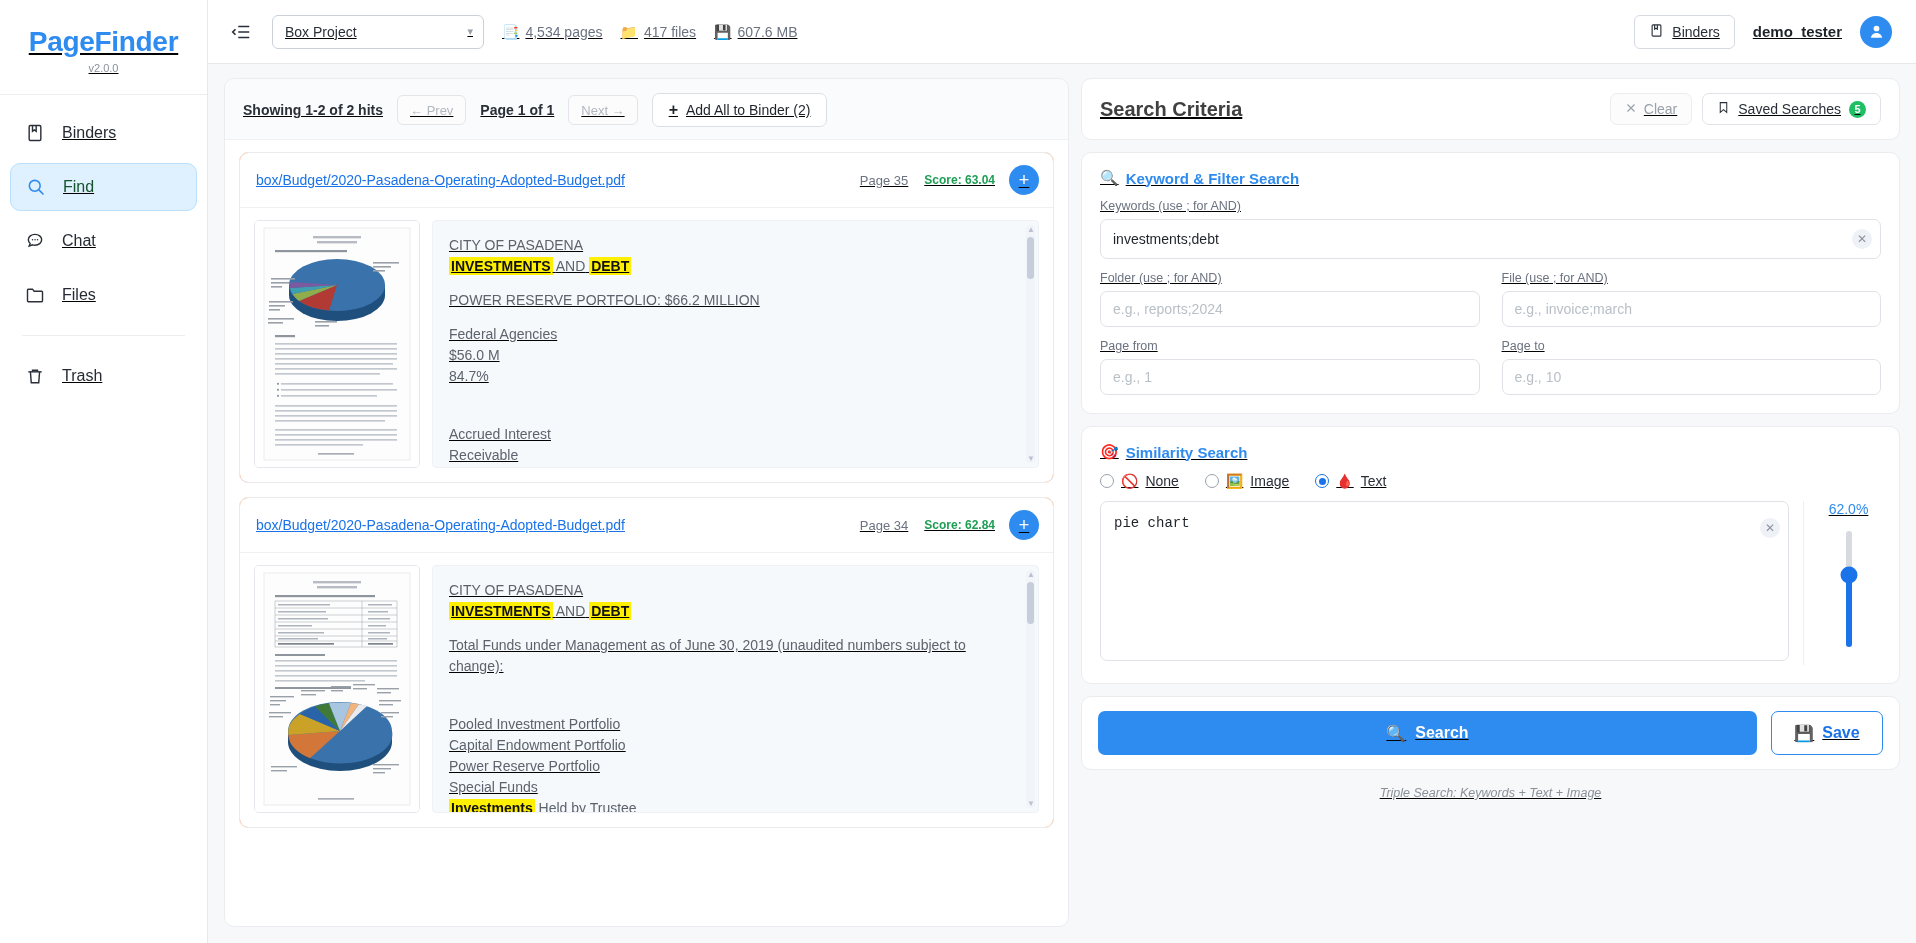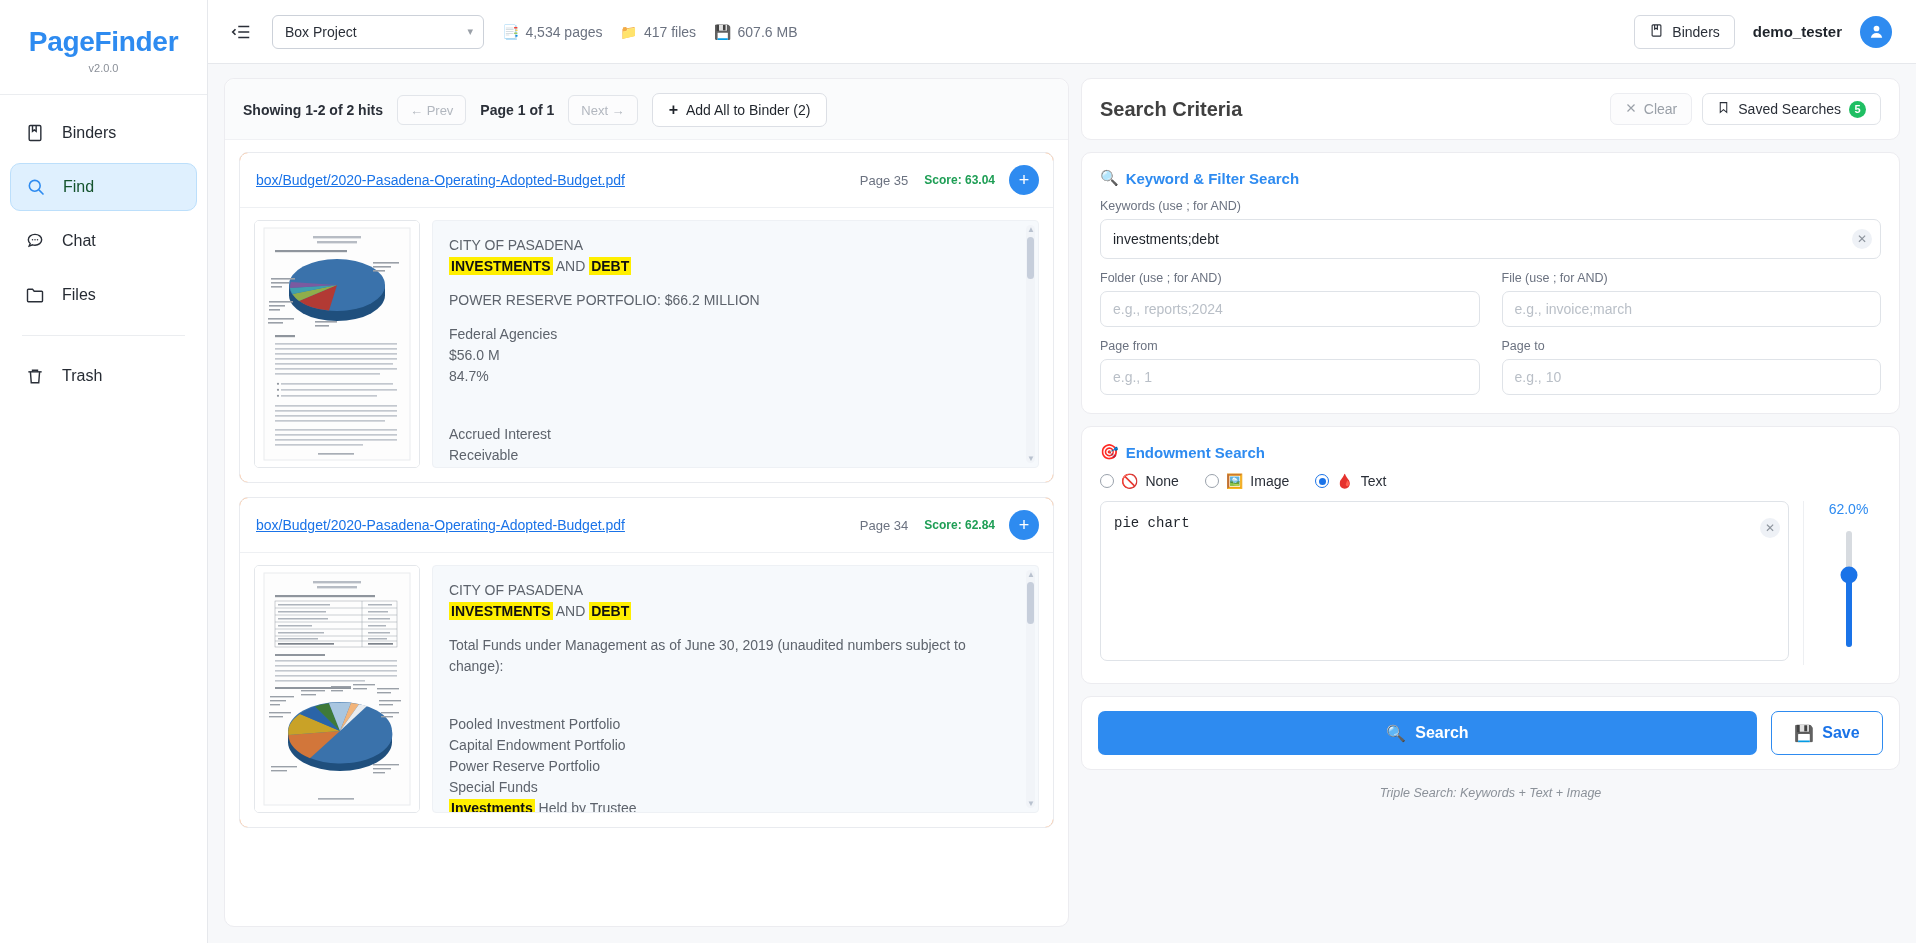--- a/index.html
+++ b/index.html
@@ -2,21 +2,21 @@
 <html><head>
 <meta charset="utf-8">
 <style>
   * { box-sizing: border-box; margin: 0; padding: 0; }
   html, body {
     width: 1916px; height: 943px;
     font-family: "Liberation Sans", sans-serif;
     background: #f7f8fa;
     overflow: hidden;
   }
-  .app { display: flex; width: 1916px; height: 943px; }
+  .app { display: flex; width: 1916px; height: 943px; text-decoration: underline; }
 
   
   .sidebar {
     width: 208px; height: 943px; background: #ffffff;
     border-right: 1px solid #e6e8ec;
     flex: 0 0 208px; display: flex; flex-direction: column;
   }
   .brand { padding: 26px 0 14px 0; text-align: center; }
   .brand-title {
     font-size: 28px; font-weight: bold; color: #2e8bf0;
@@ -601,21 +601,21 @@
             <div>
               <div class="fld-label">Page to</div>
               <input class="inp small" placeholder="e.g., 10" style="">
             </div>
           </div>
         </div>
 
         <div class="card-box">
           <div class="sec-title">
             <span>🎯</span>
-            <span>Endowment Search</span>
+            <span>Similarity Search</span>
           </div>
           <div class="radio-row">
             <label class="radio-opt">
               <span class="radio"></span>
               <span>🚫</span>
               <span>None</span>
             </label>
             <label class="radio-opt">
               <span class="radio"></span>
               <span>🖼️</span>

